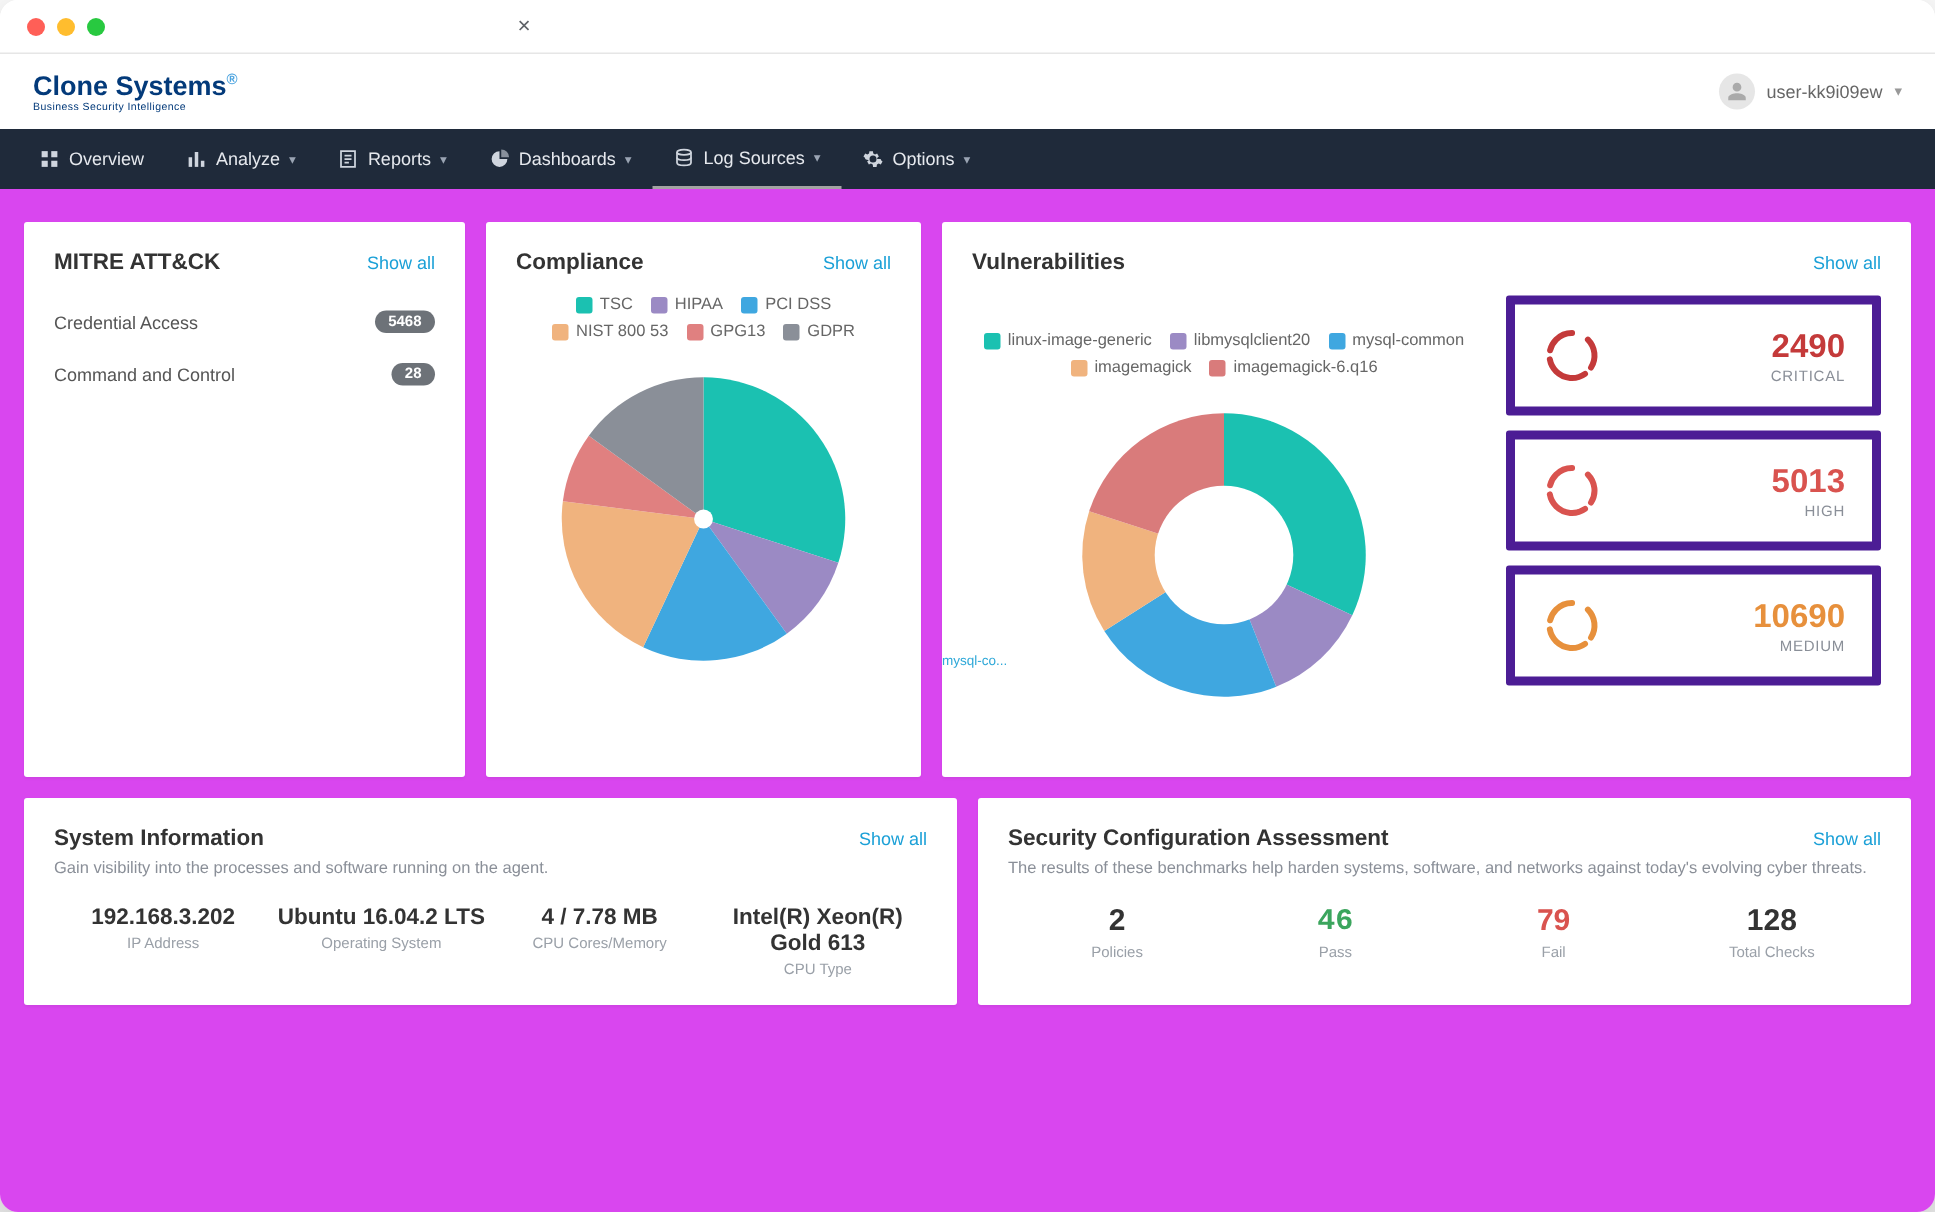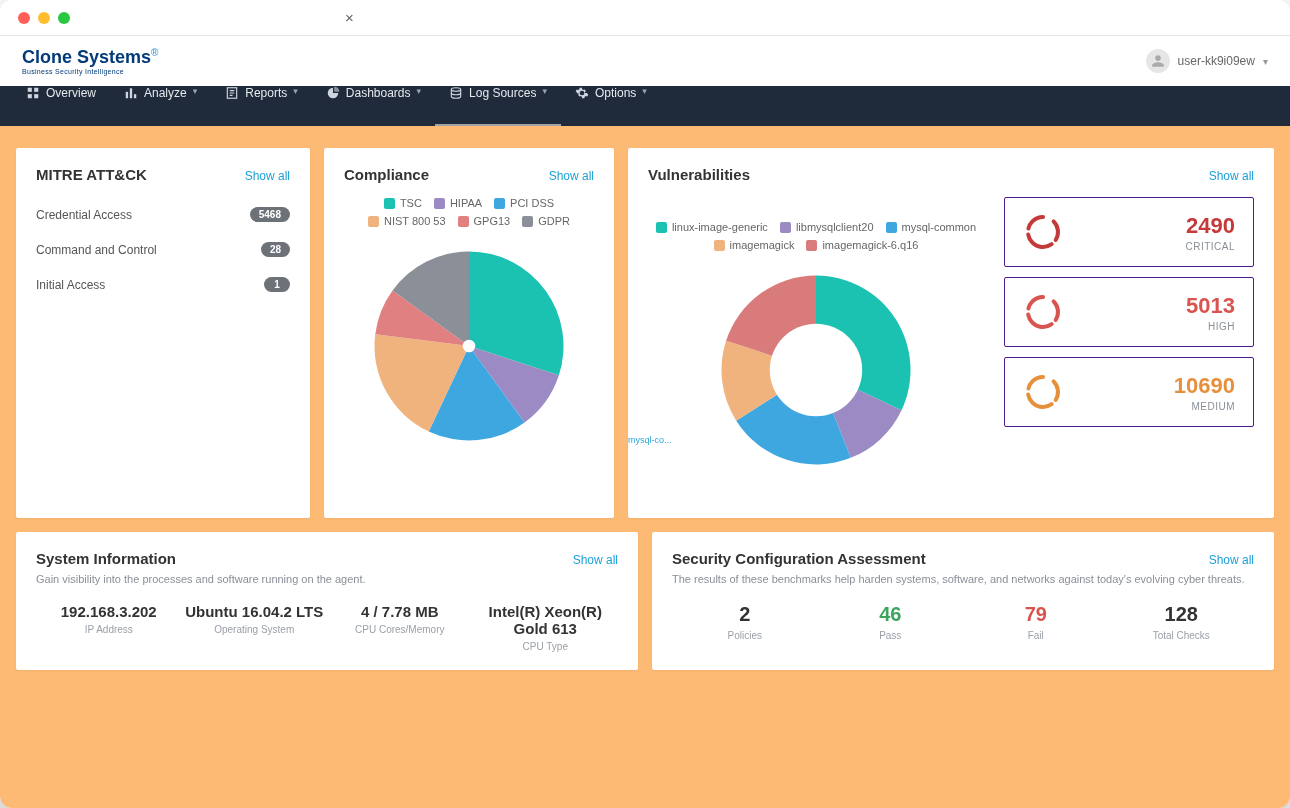--- a/index.html
+++ b/index.html
@@ -20,27 +20,27 @@
 .logo { display: flex; flex-direction: column; }
 .logo-text { font-size: 18px; font-weight: 700; color: #033a7a; }
 .logo-text sup { font-size: 10px; color: #4aa3df; }
 .logo-sub { font-size: 7px; color: #033a7a; letter-spacing: 0.3px; }
 .user-block { display: flex; align-items: center; gap: 8px; color: #666; font-size: 12px; }
 .avatar-circle { width: 24px; height: 24px; border-radius: 50%; background: #e6e6e6; display: flex; align-items: center; justify-content: center; }
 .avatar-circle svg { width: 14px; height: 14px; fill: #aaa; }
 .user-block .chev { font-size: 10px; color: #999; }
 
 .main-nav { height: 40px; background: #1f2a3a; display: flex; align-items: stretch; padding: 0 12px; }
-.nav-item { display: flex; align-items: flex-start; gap: 6px; color: #e6e9ee; font-size: 12px; padding: 0 14px; cursor: pointer; position: relative; }
+.nav-item { display: flex; align-items: center; gap: 6px; color: #e6e9ee; font-size: 12px; padding: 0 14px; cursor: pointer; position: relative; }
 .nav-item.active { border-bottom: 2px solid #a3a3a3; }
 .nav-item .chev { font-size: 9px; color: #9aa4b3; }
 .nav-icon { width: 14px; height: 14px; display: inline-flex; align-items: center; justify-content: center; }
 .nav-icon svg { width: 14px; height: 14px; fill: #cfd5de; }
 
-.content-area { background: #fdba74; flex: 1; padding: 22px 16px; overflow: auto; }
+.content-area { background: #d946ef; flex: 1; padding: 22px 16px; overflow: auto; }
 
 .row { display: flex; gap: 14px; margin-bottom: 14px; }
 
 .card { background: #fff; border-radius: 2px; box-shadow: 0 1px 2px rgba(0,0,0,0.05); padding: 18px 20px; }
 
 .mitre-card { width: 294px; height: 370px; }
 .compliance-card { width: 290px; height: 370px; }
 .vuln-card { flex: 1; height: 370px; }
 .sysinfo-card { flex: 1; }
 .sca-card { flex: 1; }
@@ -61,39 +61,39 @@
 .pie-wrap { display: flex; justify-content: center; }
 .pie-svg { width: 210px; height: 210px; }
 
 .vuln-body { display: flex; gap: 20px; }
 .vuln-left { flex: 1; margin-top: 24px; }
 .donut-wrap { display: flex; justify-content: center; position: relative; }
 .donut-svg { width: 210px; height: 210px; }
 .donut-label { position: absolute; font-size: 9px; color: #2ea8d8; }
 
 .stat-cards { display: flex; flex-direction: column; gap: 10px; width: 250px; }
-.stat-card { border: 1px solid #4c1d95; border-radius: 2px; padding: 14px 18px; display: flex; align-items: center; justify-content: space-between; }
+.stat-card { border: 6px solid #4c1d95; border-radius: 2px; padding: 14px 18px; display: flex; align-items: center; justify-content: space-between; }
 .stat-ring { width: 40px; height: 40px; }
 .stat-text { text-align: right; }
 .stat-value { font-size: 22px; font-weight: 600; }
 .stat-label { font-size: 10px; color: #8a8f98; letter-spacing: 0.5px; margin-top: 2px; }
 .stat-critical .stat-value { color: #c43a3a; }
 .stat-high .stat-value { color: #d9534f; }
 .stat-medium .stat-value { color: #e7903c; }
 
 .info-grid { display: flex; justify-content: center; text-align: center; }
 .info-item { flex: 1; }
 .info-value { font-size: 15px; font-weight: 600; color: #333; }
 .info-label { font-size: 10px; color: #9aa0a8; margin-top: 4px; }
 
 .sca-grid { display: flex; justify-content: space-around; text-align: center; }
 .sca-item { flex: 1; }
 .sca-value { font-size: 20px; font-weight: 600; color: #333; }
 .sca-label { font-size: 10px; color: #9aa0a8; margin-top: 4px; }
-.sca-pass .sca-value { color: #3ba55d; }
+.sca-pass .sca-value { color: #3ba55d; font-family: Liberation Mono, monospace; }
 .sca-fail .sca-value { color: #d9534f; }
 </style>
 </head>
 <body>
 
 <div class="outer-frame">
 
   <div class="window-chrome">
     <div class="traffic-lights">
       <div class="traffic-light tl-red"></div>
@@ -195,24 +195,20 @@
           <span class="card-title">MITRE ATT&amp;CK</span>
           <span class="show-all">Show all</span>
         </div>
         <div class="list-row">
           <span>Credential Access</span>
           <span class="badge">5468</span>
         </div>
         <div class="list-row">
           <span>Command and Control</span>
           <span class="badge">28</span>
-        </div>
-        <div class="list-row">
-          <span>Initial Access</span>
-          <span class="badge">1</span>
         </div>
       </div>
 
       <div class="card compliance-card">
         <div class="card-head">
           <span class="card-title">Compliance</span>
           <span class="show-all">Show all</span>
         </div>
         <div class="legend" id="compliance-legend">
             <span class="legend-item">

